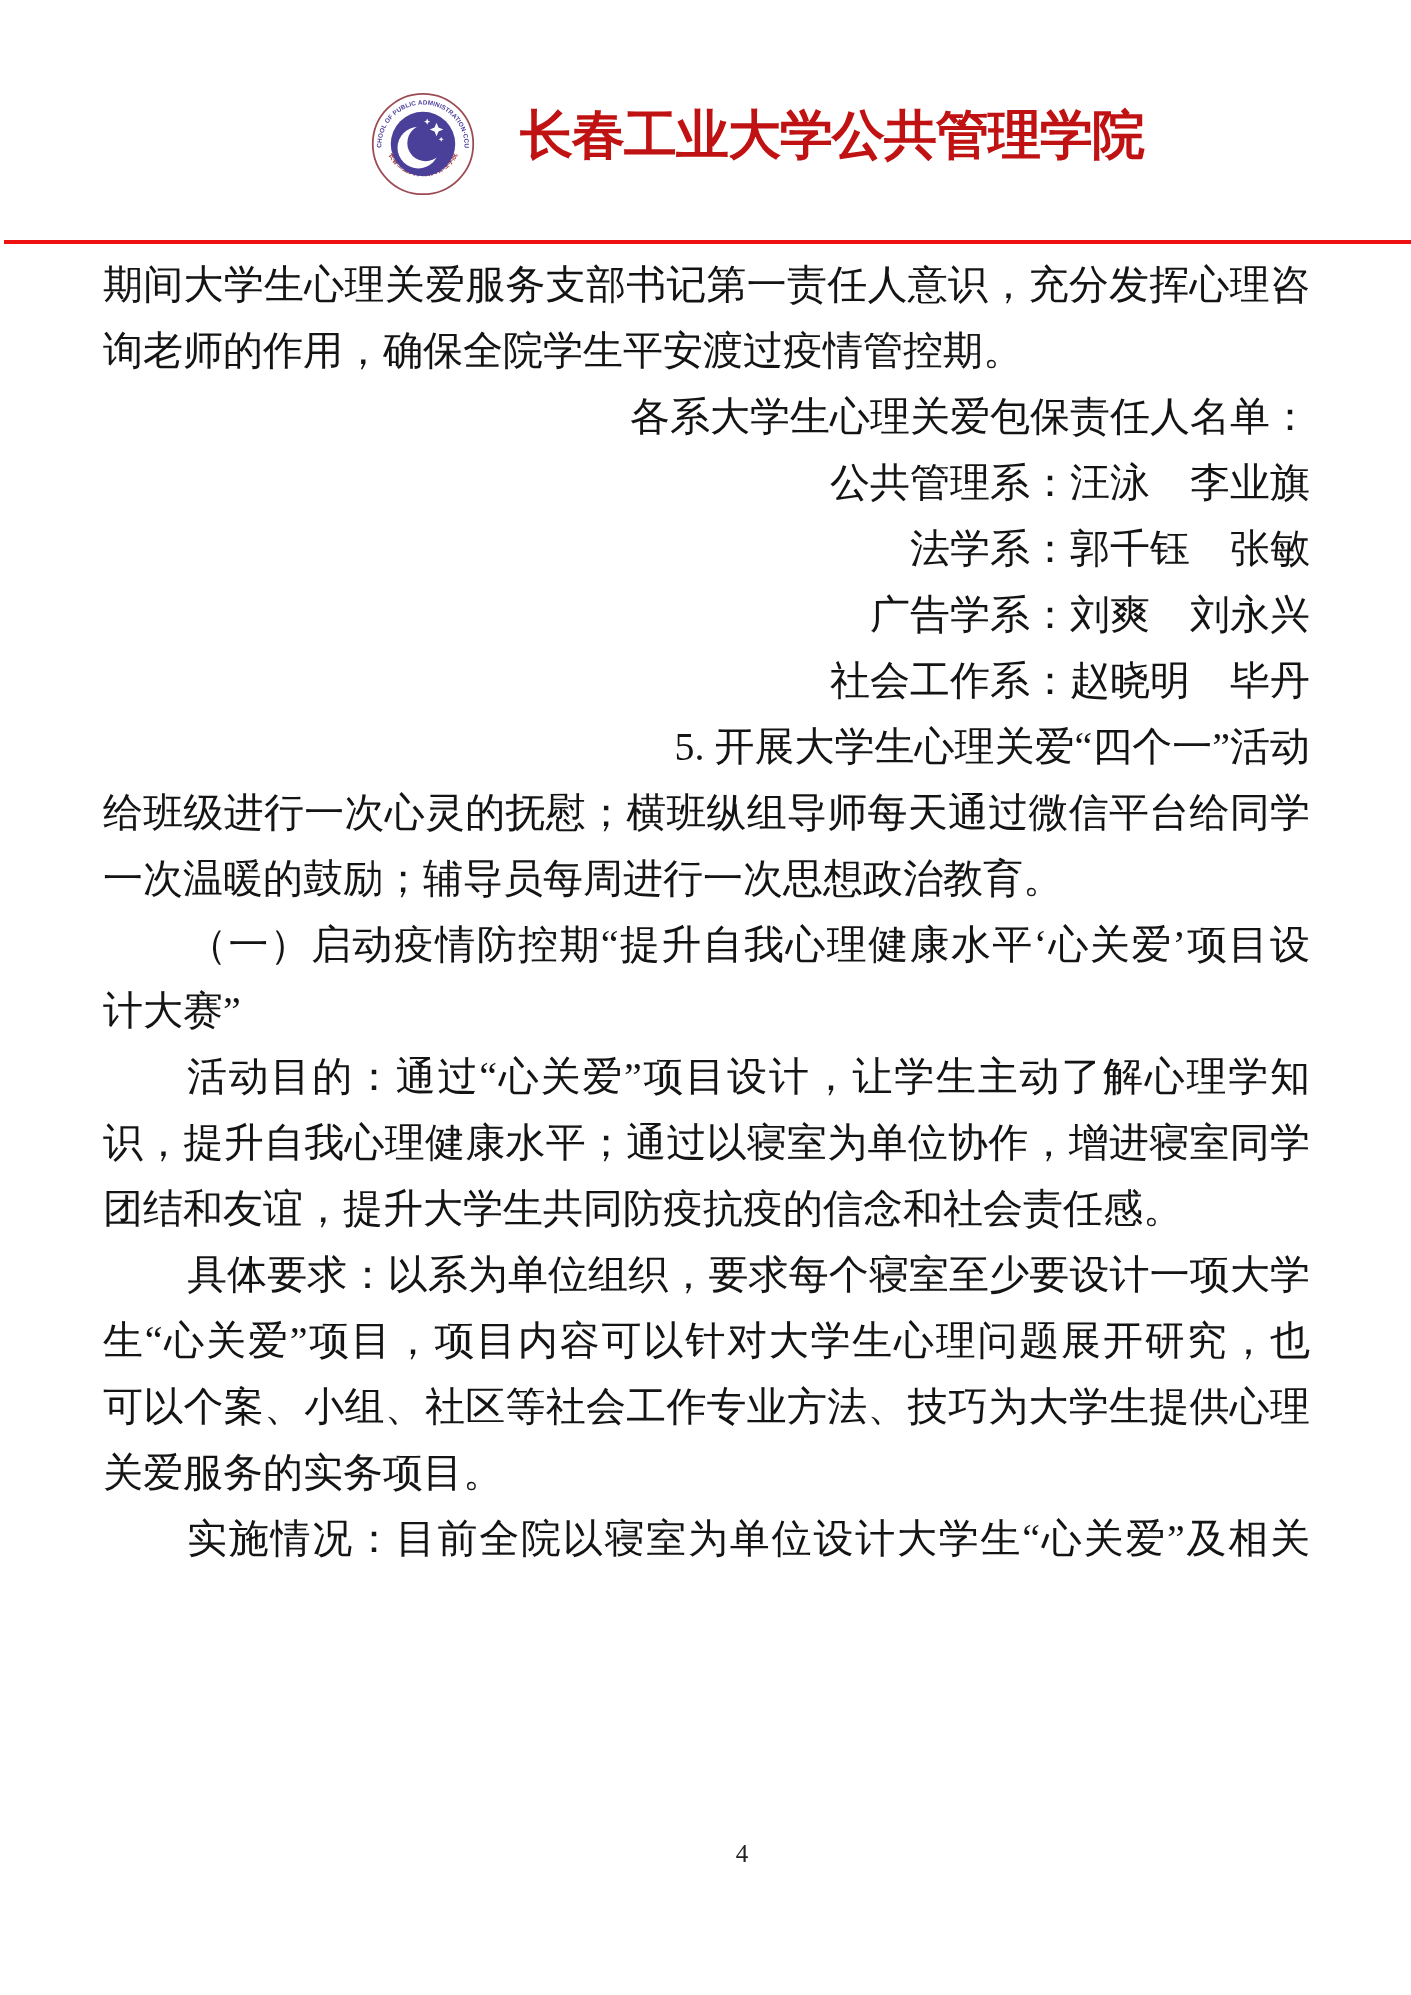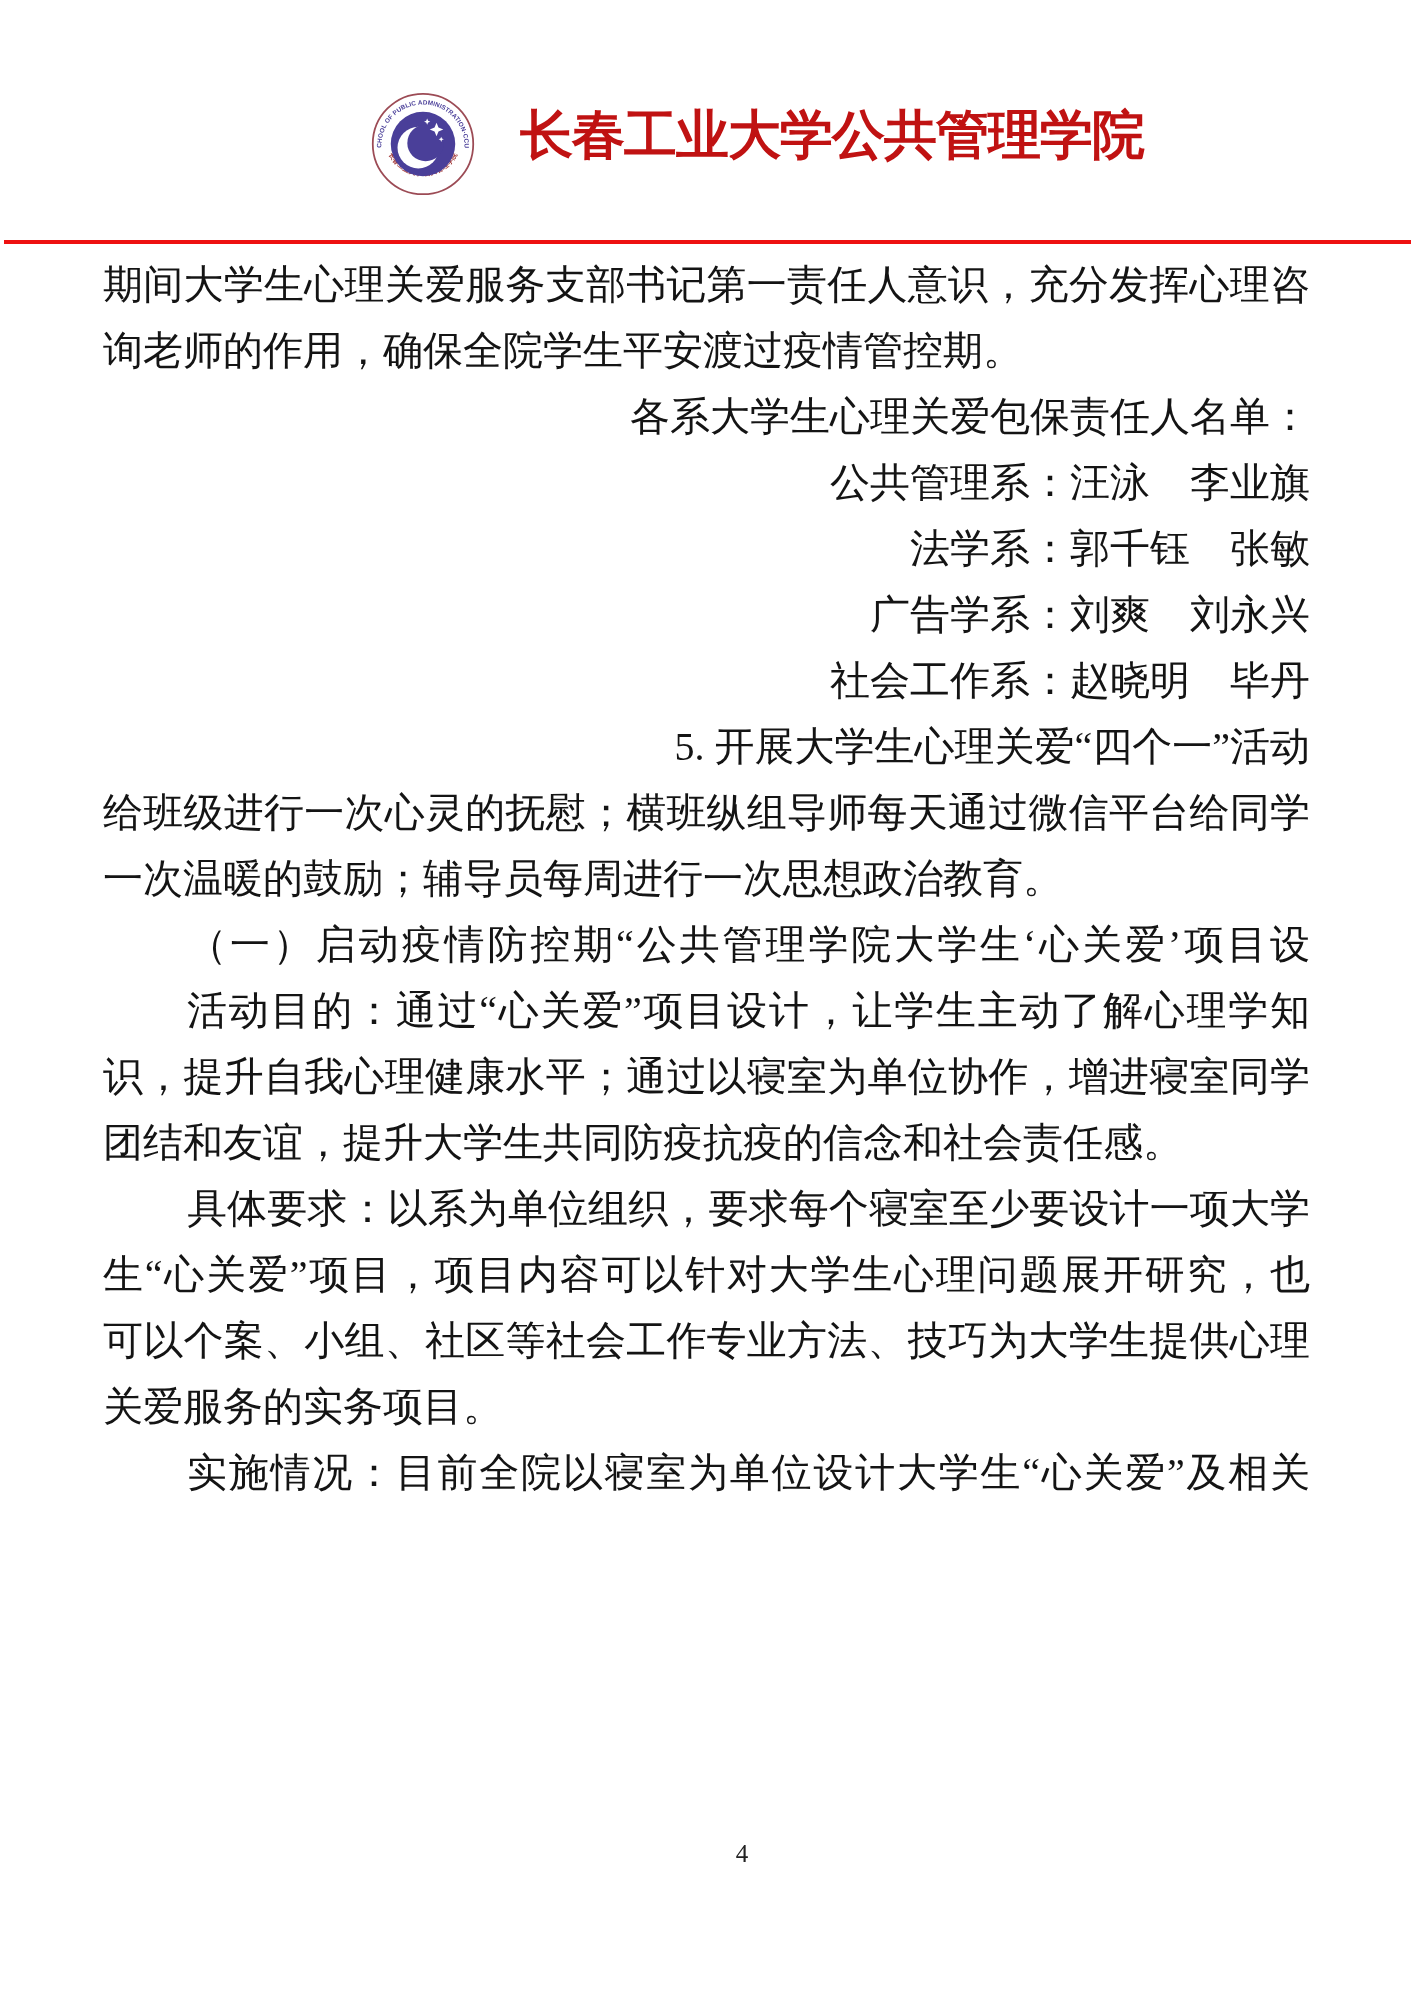--- a/index.html
+++ b/index.html
@@ -100,21 +100,22 @@
       <div class="line justify">期间大学生心理关爱服务支部书记第一责任人意识，充分发挥心理咨</div>
       <div class="line">询老师的作用，确保全院学生平安渡过疫情管控期。</div>
       <div class="line indent">各系大学生心理关爱包保责任人名单：</div>
       <div class="line indent">公共管理系：汪泳　李业旗</div>
       <div class="line indent">法学系：郭千钰　张敏</div>
       <div class="line indent">广告学系：刘爽　刘永兴</div>
       <div class="line indent">社会工作系：赵晓明　毕丹</div>
       <div class="line indent">5. 开展大学生心理关爱“四个一”活动</div>
       <div class="line justify">给班级进行一次心灵的抚慰；横班纵组导师每天通过微信平台给同学</div>
       <div class="line">一次温暖的鼓励；辅导员每周进行一次思想政治教育。</div>
-      <div class="line indent justify">（一）启动疫情防控期“公共管理学院大学生‘心关爱’项目设</div>
+      <div class="line indent justify">（一）启动疫情防控期“提升自我心理健康水平‘心关爱’项目设</div>
+      <div class="line">计大赛”</div>
       <div class="line indent justify">活动目的：通过“心关爱”项目设计，让学生主动了解心理学知</div>
       <div class="line justify">识，提升自我心理健康水平；通过以寝室为单位协作，增进寝室同学</div>
       <div class="line">团结和友谊，提升大学生共同防疫抗疫的信念和社会责任感。</div>
       <div class="line indent justify">具体要求：以系为单位组织，要求每个寝室至少要设计一项大学</div>
       <div class="line justify">生“心关爱”项目，项目内容可以针对大学生心理问题展开研究，也</div>
       <div class="line justify">可以个案、小组、社区等社会工作专业方法、技巧为大学生提供心理</div>
       <div class="line">关爱服务的实务项目。</div>
       <div class="line indent justify">实施情况：目前全院以寝室为单位设计大学生“心关爱”及相关</div>
     </div>
 

